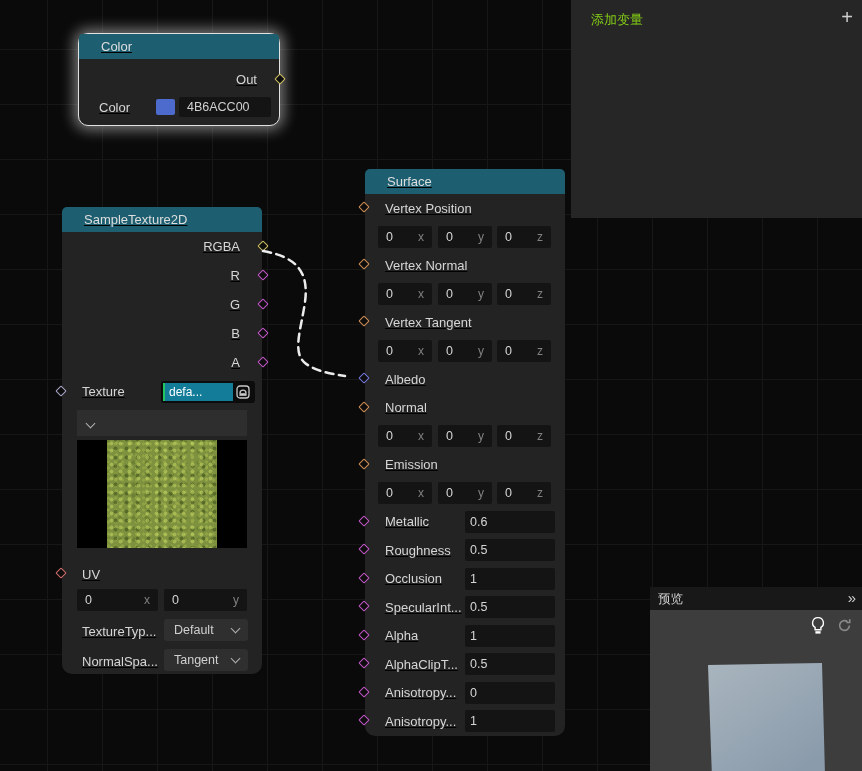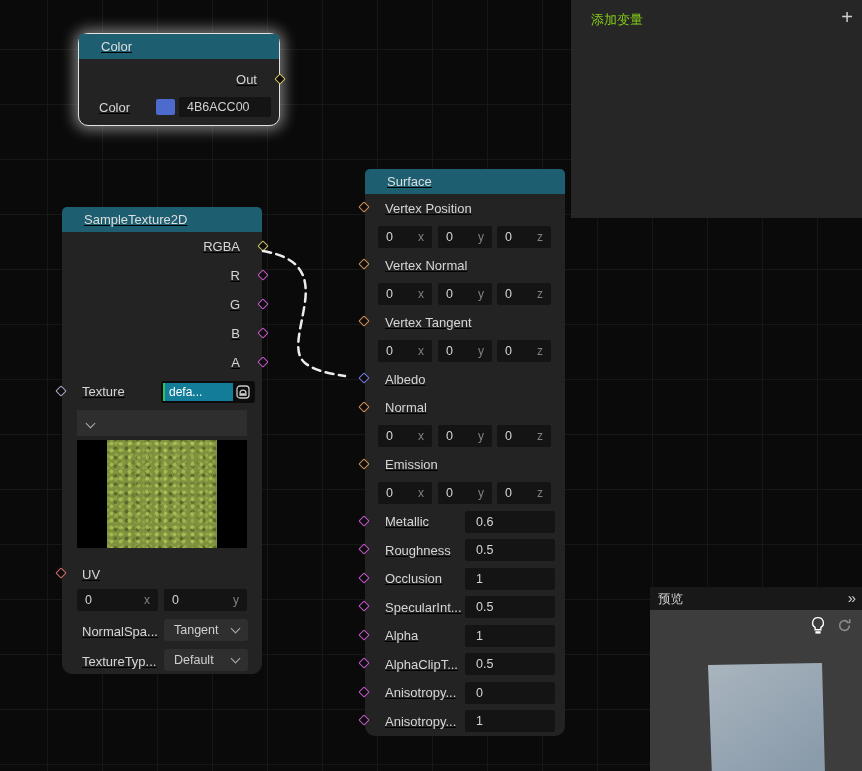--- a/index.html
+++ b/index.html
@@ -18,21 +18,21 @@
   .port.l{left:-5px}.port.r{right:-5px}
   .row{position:relative;height:29px;display:flex;align-items:center;}
   .row .lbl{color:#d6d6d6;font-size:13px;margin-left:20px;}
   .row.right{justify-content:flex-end;}
   .row.right .lbl{margin:0 22px 0 0;}
   .vfield{position:absolute;height:22px;top:3px;background:#141414;border-radius:2px;
     display:flex;align-items:center;justify-content:space-between;padding:0 8px;}
   .vfield .v{color:#d5d5d5;font-size:12.5px;}
   .vfield .sfx{color:#818181;font-size:12px;}
   .sfield{position:absolute;left:100px;width:90px;height:22px;top:3px;background:#141414;
-    border-radius:2px;color:#d5d5d5;font-size:12.5px;line-height:22px;padding-left:11px;}
+    border-radius:2px;color:#d5d5d5;font-size:12.5px;line-height:22px;padding-left:5px;}
   .chev{width:7px;height:7px;border-right:1.6px solid #b0b0b0;border-bottom:1.6px solid #b0b0b0;
     transform:rotate(45deg);display:inline-block;}
   .dd{position:absolute;left:102px;width:84px;height:22px;top:3px;background:#2f2f2f;
     border-radius:3px;color:#d0d0d0;font-size:12.5px;line-height:22px;padding-left:10px;}
   .dd .chev{position:absolute;right:9px;top:6px;}
   
   .aref{position:absolute;background:#0c0c0c;border-radius:3px;height:22px;display:flex;align-items:center;padding:2px;}
   .aref .teal{position:relative;background:#127c99;height:18px;flex:1;display:flex;align-items:center;
     border-left:2px solid #22c55e;}
   .aref .teal span{color:#fff;font-size:12px;padding-left:4px;white-space:nowrap;overflow:hidden;}
@@ -152,30 +152,30 @@
       <div class="vfield" style="left:15px;width:81px;top:1px;">
         <span class="v">0</span>
         <span class="sfx">x</span>
       </div>
       <div class="vfield" style="left:102px;width:83px;top:1px;">
         <span class="v">0</span>
         <span class="sfx">y</span>
       </div>
     </div>
     <div class="row" style="height:26px;margin-top:4px;">
+      <span class="lbl">TextureTyp...</span>
+      <div class="dd" style="top:1px;">
+        <span>Default</span>
+        <span class="chev"></span>
+      </div>
+    </div>
+    <div class="row" style="height:26px;margin-top:4px;">
       <span class="lbl">NormalSpa...</span>
       <div class="dd" style="top:1px;">
         <span>Tangent</span>
-        <span class="chev"></span>
-      </div>
-    </div>
-    <div class="row" style="height:26px;margin-top:4px;">
-      <span class="lbl">TextureTyp...</span>
-      <div class="dd" style="top:1px;">
-        <span>Default</span>
         <span class="chev"></span>
       </div>
     </div>
   </div>
 
   <div class="node" id="surface-node">
     <div class="node-header">Surface</div>
     <div id="surface-rows">
         <div class="srow">
           <span class="port l" style="border-color: rgb(209, 143, 85);"></span>

